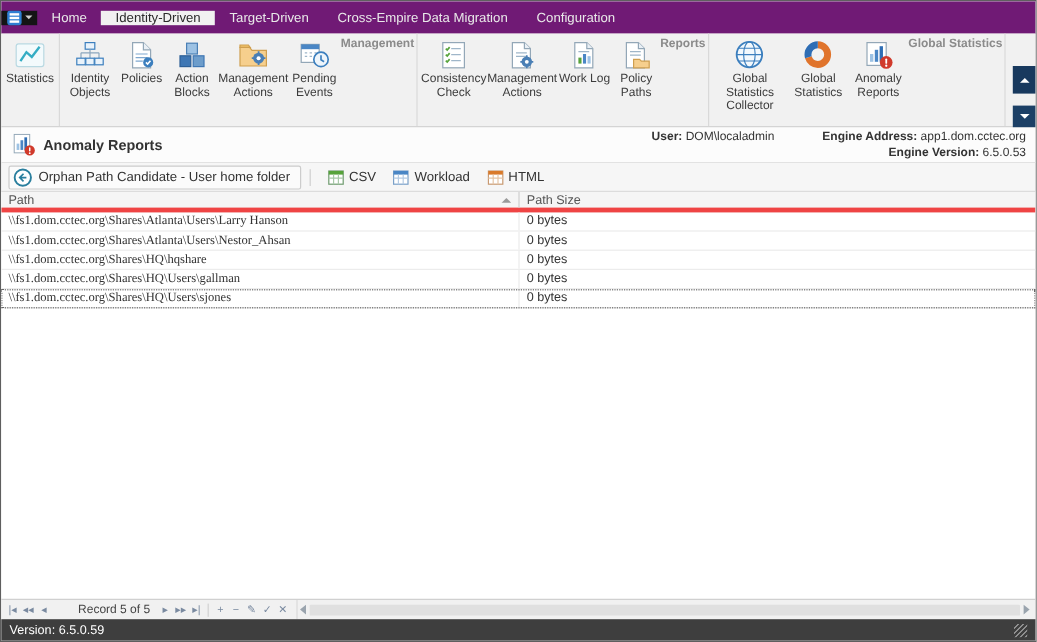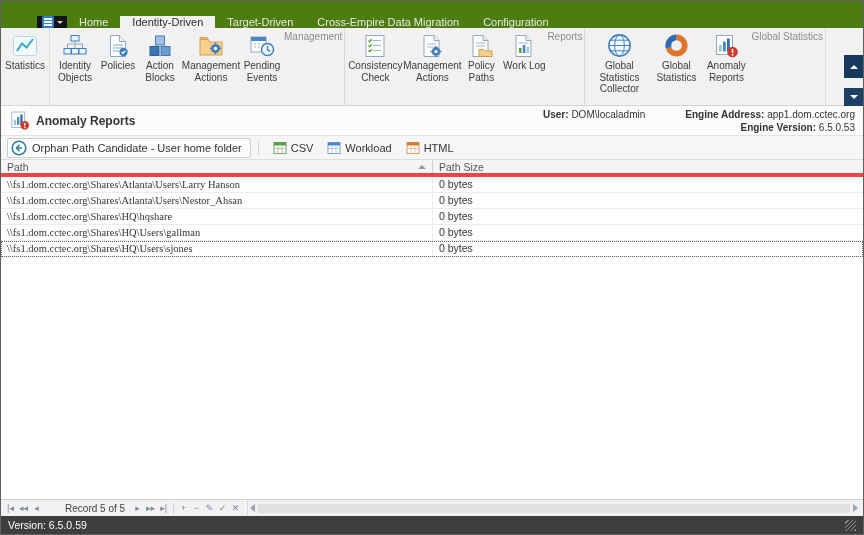--- a/index.html
+++ b/index.html
@@ -1,36 +1,36 @@
 <!DOCTYPE html>
 <html><head>
 <meta charset="utf-8">
 <style>
   * { margin:0; padding:0; box-sizing:border-box; }
   html,body { background:#ffffff; }
   body { font-family:"Liberation Sans", sans-serif; }
   .window { width:864px; height:535px; border:1px solid #5f5f5f; display:flex; flex-direction:column; overflow:hidden; background:#fff; position:relative; }
 
   
-  .tabbar { flex:0 0 27px; background:#4d7c0f; display:flex; align-items:flex-end;padding-left:36px; }
+  .tabbar { flex:0 0 27px; background:#701a75; display:flex; align-items:center; }
   .appbtn { width:30px; background:#141414; display:flex; align-items:center; justify-content:center; gap:3px; cursor:default; }
   .app-glyph { width:12px; height:12px; background:#2f7fd3; border-radius:2px; position:relative; }
   .app-glyph::before { content:""; position:absolute; left:2px; right:2px; top:2px; height:2px; background:#fff; box-shadow:0 3px 0 #fff, 0 6px 0 #fff; }
   .app-caret { width:0; height:0; border-left:3px solid transparent; border-right:3px solid transparent; border-top:3px solid #cfcfcf; }
   .tab { padding:0 12px; display:flex; align-items:center; color:#e9e9e9; font-size:11px; cursor:default; white-space:nowrap; }
   .tab.active { background:#f1f1f1; color:#2b2b2b; }
 
   
   .ribbon { flex:0 0 78px; background:#f1f1f1; border-bottom:1px solid #d4d4d4; display:flex; position:relative; }
   .rgroup { display:flex; flex-direction:row; border-right:1px solid #d9d9d9; padding:2px 2px 0 2px; }
   .rbtns { flex:1; display:flex; align-items:flex-start; }
   .rbtn { display:flex; flex-direction:column; align-items:center; padding:2px 1px; font-size:10px; color:#3c3c3c; text-align:center; line-height:1.15; cursor:default; }
   .ricon { height:27px; display:flex; align-items:center; justify-content:center; }
   .rlabel { margin-top:1px; }
-  .rgroup-label { height:14px; font-size:10px; color:#8b8b8b; text-align:center; line-height:13px; }
+  .rgroup-label { height:14px; font-size:10px; color:#8b8b8b; text-align:center; line-height:13px;font-weight:bold; }
   .w40{width:40px}.w44{width:44px}.w46{width:46px}.w50{width:50px}.w56{width:56px}.w58{width:58px}.w64{width:64px}
   .side-btn1 { position:absolute; right:0; top:27px; width:19px; height:23px; background:#18395e; display:flex; align-items:center; justify-content:center; cursor:default; }
   .side-btn2 { position:absolute; right:0; top:60px; width:19px; height:18px; background:#1c4066; display:flex; align-items:center; justify-content:center; cursor:default; }
   .chev-up { width:0; height:0; border-left:4px solid transparent; border-right:4px solid transparent; border-bottom:4px solid #fff; }
   .chev-down { width:0; height:0; border-left:4px solid transparent; border-right:4px solid transparent; border-top:4px solid #fff; }
 
   
   .pheader { flex:0 0 30px; background:#fcfcfc; border-bottom:1px solid #e2e2e2; display:flex; align-items:center; padding:0 8px; }
   .ptitle { font-weight:bold; font-size:12px; color:#333; margin-left:6px; }
   .pinfo { margin-left:auto; display:flex; flex-direction:column; align-items:flex-end; font-size:10px; color:#333; line-height:13px; }
@@ -185,43 +185,43 @@
                 <path d="M5 2.5h10l5 5v16H5z" fill="#fff" stroke="#93a7b7"></path>
                 <path d="M15 2.5v5h5" fill="#e9eff5" stroke="#93a7b7"></path>
                 <path d="M8 11h9M8 14h9" stroke="#9fb6c9"></path>
                 <circle cx="17" cy="18.5" r="4.4" fill="#4a7fb5"></circle>
                 <circle cx="17" cy="18.5" r="1.6" fill="#fff"></circle>
                 <path d="M17 13v1.7M17 22.2v1.7M11.6 18.5h1.7M20.7 18.5h1.7" stroke="#4a7fb5" stroke-width="1.4"></path>
               </svg>
           </span>
           <span class="rlabel">Management Actions</span>
         </div>
-        <div class="rbtn w40">
-          <span class="ricon">
-            <svg width="26" height="26" viewBox="0 0 26 26">
-                <path d="M5 2.5h10l5 5v16H5z" fill="#fff" stroke="#93a7b7"></path>
-                <path d="M15 2.5v5h5" fill="#e9eff5" stroke="#93a7b7"></path>
-                <path d="M8 10h9M8 13h9" stroke="#9fb6c9"></path>
-                <path d="M11 16.5h5l1.5 1.5h6.5v5.5H11z" fill="#f6cf8d" stroke="#cf9f4f"></path>
-              </svg>
-          </span>
-          <span class="rlabel">Policy Paths</span>
-        </div>
         <div class="rbtn w46">
           <span class="ricon">
             <svg width="26" height="26" viewBox="0 0 26 26">
                 <path d="M5 2.5h10l5 5v16H5z" fill="#fff" stroke="#93a7b7"></path>
                 <path d="M15 2.5v5h5" fill="#e9eff5" stroke="#93a7b7"></path>
                 <path d="M8 10h9" stroke="#9fb6c9"></path>
                 <rect x="8" y="15" width="2.6" height="5" fill="#57a33b"></rect>
                 <rect x="11.8" y="12" width="2.6" height="8" fill="#4a86c5"></rect>
                 <rect x="15.6" y="13.8" width="2.6" height="6.2" fill="#9dc2e4"></rect>
               </svg>
           </span>
           <span class="rlabel">Work Log</span>
+        </div>
+        <div class="rbtn w40">
+          <span class="ricon">
+            <svg width="26" height="26" viewBox="0 0 26 26">
+                <path d="M5 2.5h10l5 5v16H5z" fill="#fff" stroke="#93a7b7"></path>
+                <path d="M15 2.5v5h5" fill="#e9eff5" stroke="#93a7b7"></path>
+                <path d="M8 10h9M8 13h9" stroke="#9fb6c9"></path>
+                <path d="M11 16.5h5l1.5 1.5h6.5v5.5H11z" fill="#f6cf8d" stroke="#cf9f4f"></path>
+              </svg>
+          </span>
+          <span class="rlabel">Policy Paths</span>
         </div>
       </div>
       <div class="rgroup-label">Reports</div>
     </div>
 
     <div class="rgroup">
       <div class="rbtns">
         <div class="rbtn w64">
           <span class="ricon">
             <svg width="27" height="27" viewBox="0 0 28 28">

